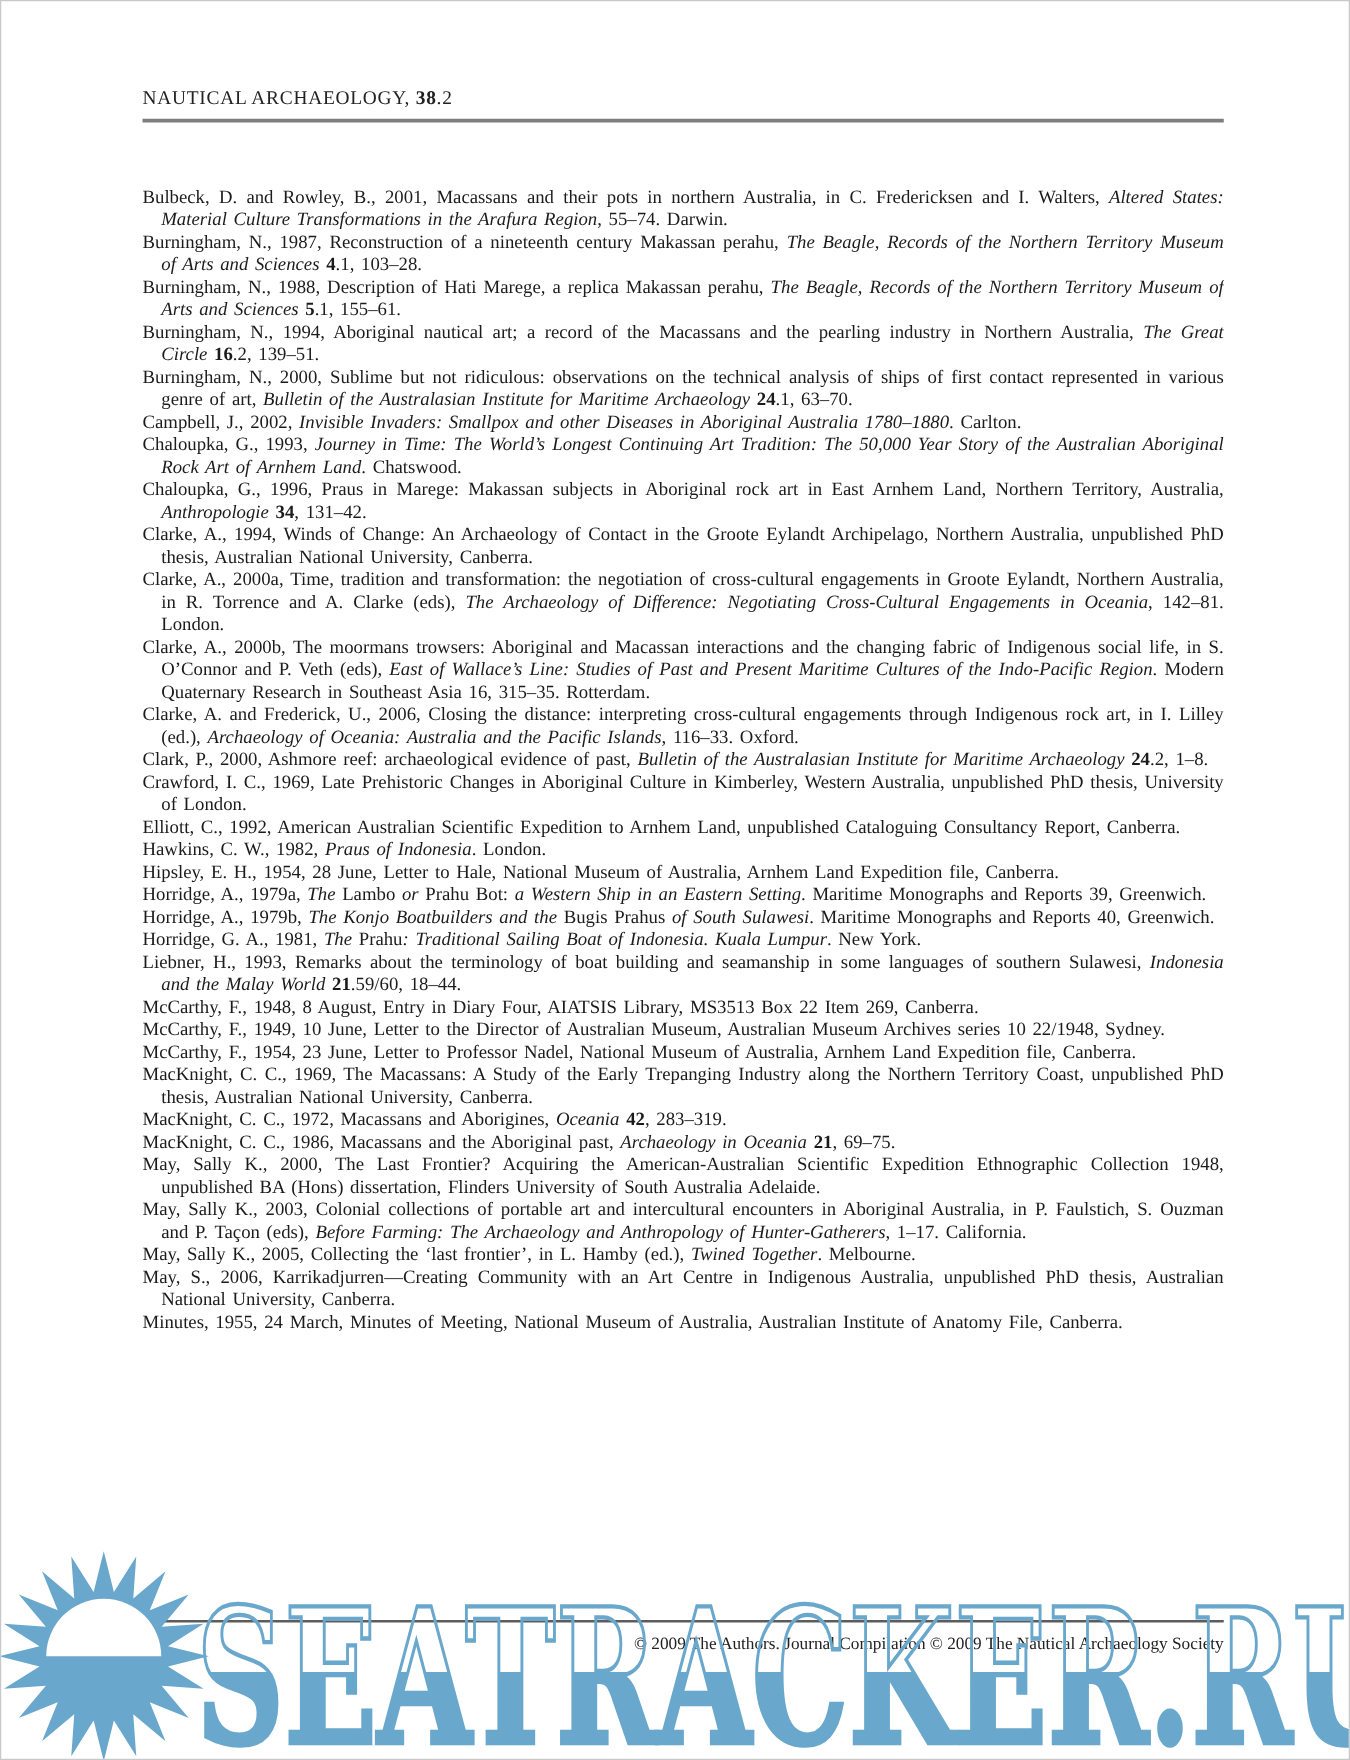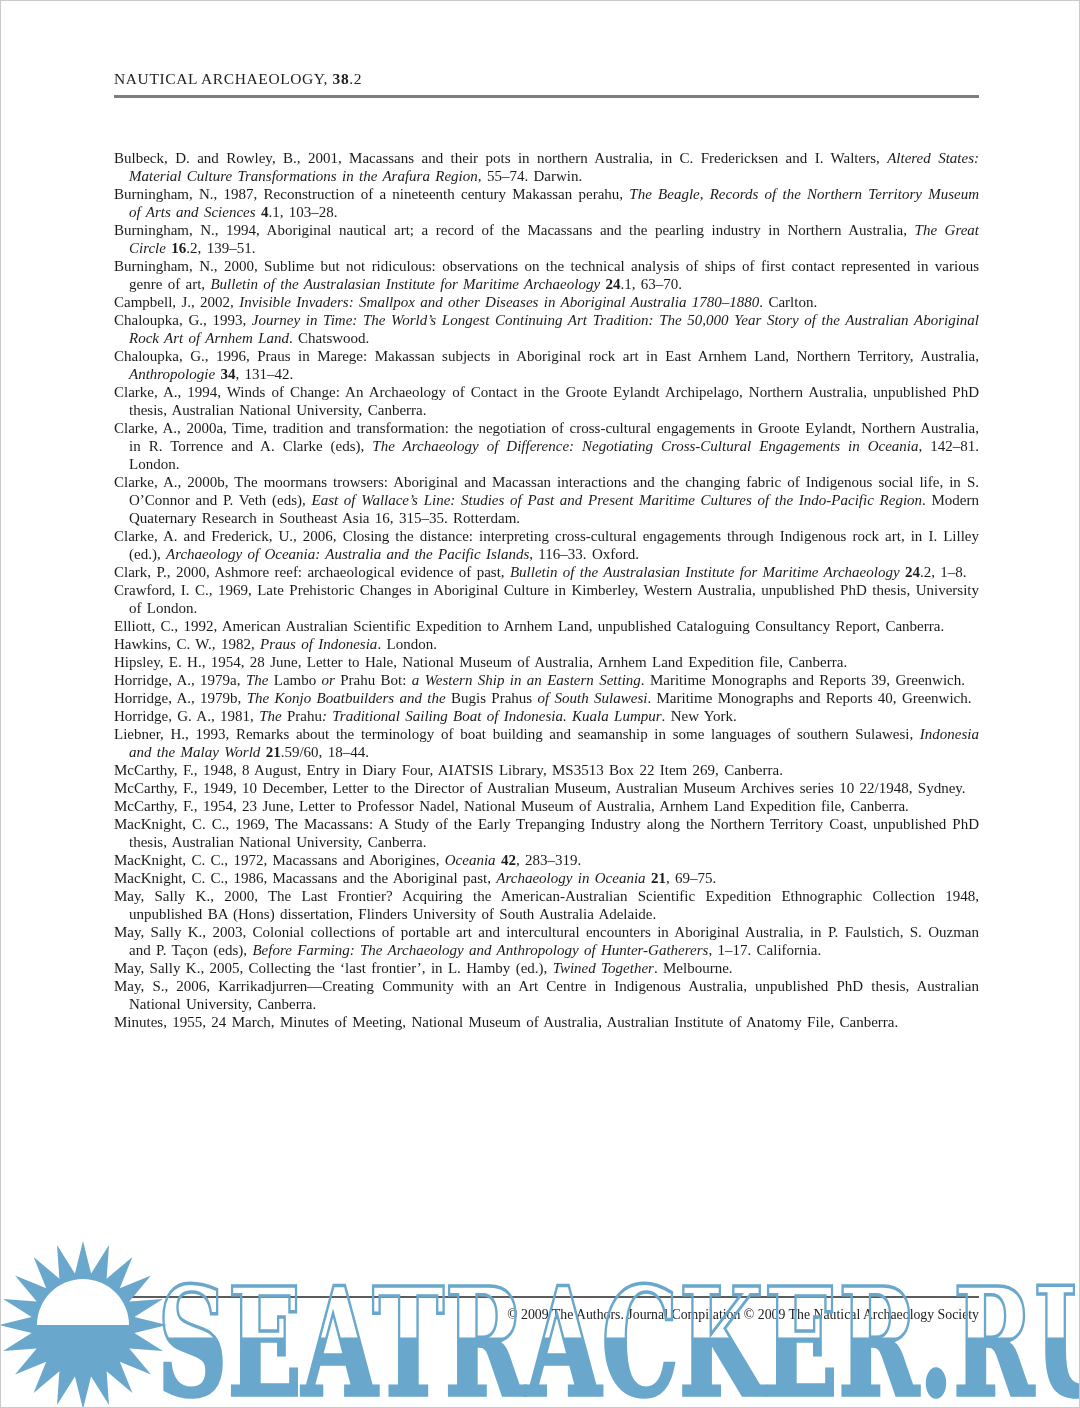--- a/index.html
+++ b/index.html
@@ -56,40 +56,41 @@
 <div class="page">
 
   <div class="running-head">
     <span>NAUTICAL ARCHAEOLOGY, </span><span class="bd">38</span><span>.2</span>
   </div>
   <div class="head-rule"></div>
 
   <div class="refs">
       <p class="ref"><span>Bulbeck, D. and Rowley, B., 2001, Macassans and their pots in northern Australia, in C. Fredericksen and I. Walters, </span><span class="it">Altered States: Material Culture Transformations in the Arafura Region</span><span>, 55–74. Darwin.</span></p>
       <p class="ref"><span>Burningham, N., 1987, Reconstruction of a nineteenth century Makassan perahu, </span><span class="it">The Beagle, Records of the Northern Territory Museum of Arts and Sciences</span><span> </span><span class="bd">4</span><span>.1, 103–28.</span></p>
+      <p class="ref"><span>Burningham, N., 1988, Description of Hati Marege, a replica Makassan perahu, </span><span class="it">The Beagle, Records of the Northern Territory Museum of Arts and Sciences</span><span> </span><span class="bd">5</span><span>.1, 155–61.</span></p>
       <p class="ref"><span>Burningham, N., 1994, Aboriginal nautical art; a record of the Macassans and the pearling industry in Northern Australia, </span><span class="it">The Great Circle</span><span> </span><span class="bd">16</span><span>.2, 139–51.</span></p>
       <p class="ref"><span>Burningham, N., 2000, Sublime but not ridiculous: observations on the technical analysis of ships of first contact represented in various genre of art, </span><span class="it">Bulletin of the Australasian Institute for Maritime Archaeology</span><span> </span><span class="bd">24</span><span>.1, 63–70.</span></p>
       <p class="ref"><span>Campbell, J., 2002, </span><span class="it">Invisible Invaders: Smallpox and other Diseases in Aboriginal Australia 1780–1880</span><span>. Carlton.</span></p>
       <p class="ref"><span>Chaloupka, G., 1993, </span><span class="it">Journey in Time: The World’s Longest Continuing Art Tradition: The 50,000 Year Story of the Australian Aboriginal Rock Art of Arnhem Land</span><span>. Chatswood.</span></p>
       <p class="ref"><span>Chaloupka, G., 1996, Praus in Marege: Makassan subjects in Aboriginal rock art in East Arnhem Land, Northern Territory, Australia, </span><span class="it">Anthropologie</span><span> </span><span class="bd">34</span><span>, 131–42.</span></p>
       <p class="ref"><span>Clarke, A., 1994, Winds of Change: An Archaeology of Contact in the Groote Eylandt Archipelago, Northern Australia, unpublished PhD thesis, Australian National University, Canberra.</span></p>
       <p class="ref"><span>Clarke, A., 2000a, Time, tradition and transformation: the negotiation of cross-cultural engagements in Groote Eylandt, Northern Australia, in R. Torrence and A. Clarke (eds), </span><span class="it">The Archaeology of Difference: Negotiating Cross-Cultural Engagements in Oceania</span><span>, 142–81. London.</span></p>
       <p class="ref"><span>Clarke, A., 2000b, The moormans trowsers: Aboriginal and Macassan interactions and the changing fabric of Indigenous social life, in S. O’Connor and P. Veth (eds), </span><span class="it">East of Wallace’s Line: Studies of Past and Present Maritime Cultures of the Indo-Pacific Region</span><span>. Modern Quaternary Research in Southeast Asia 16, 315–35. Rotterdam.</span></p>
       <p class="ref"><span>Clarke, A. and Frederick, U., 2006, Closing the distance: interpreting cross-cultural engagements through Indigenous rock art, in I. Lilley (ed.), </span><span class="it">Archaeology of Oceania: Australia and the Pacific Islands</span><span>, 116–33. Oxford.</span></p>
       <p class="ref"><span>Clark, P., 2000, Ashmore reef: archaeological evidence of past, </span><span class="it">Bulletin of the Australasian Institute for Maritime Archaeology</span><span> </span><span class="bd">24</span><span>.2, 1–8.</span></p>
       <p class="ref"><span>Crawford, I. C., 1969, Late Prehistoric Changes in Aboriginal Culture in Kimberley, Western Australia, unpublished PhD thesis, University of London.</span></p>
       <p class="ref"><span>Elliott, C., 1992, American Australian Scientific Expedition to Arnhem Land, unpublished Cataloguing Consultancy Report, Canberra.</span></p>
       <p class="ref"><span>Hawkins, C. W., 1982, </span><span class="it">Praus of Indonesia</span><span>. London.</span></p>
       <p class="ref"><span>Hipsley, E. H., 1954, 28 June, Letter to Hale, National Museum of Australia, Arnhem Land Expedition file, Canberra.</span></p>
       <p class="ref"><span>Horridge, A., 1979a, </span><span class="it">The</span><span> Lambo </span><span class="it">or</span><span> Prahu Bot: </span><span class="it">a Western Ship in an Eastern Setting</span><span>. Maritime Monographs and Reports 39, Greenwich.</span></p>
       <p class="ref"><span>Horridge, A., 1979b, </span><span class="it">The Konjo Boatbuilders and the</span><span> Bugis Prahus </span><span class="it">of South Sulawesi</span><span>. Maritime Monographs and Reports 40, Greenwich.</span></p>
       <p class="ref"><span>Horridge, G. A., 1981, </span><span class="it">The</span><span> Prahu</span><span class="it">: Traditional Sailing Boat of Indonesia. Kuala Lumpur</span><span>. New York.</span></p>
       <p class="ref"><span>Liebner, H., 1993, Remarks about the terminology of boat building and seamanship in some languages of southern Sulawesi, </span><span class="it">Indonesia and the Malay World</span><span> </span><span class="bd">21</span><span>.59/60, 18–44.</span></p>
       <p class="ref"><span>McCarthy, F., 1948, 8 August, Entry in Diary Four, AIATSIS Library, MS3513 Box 22 Item 269, Canberra.</span></p>
-      <p class="ref"><span>McCarthy, F., 1949, 10 December, Letter to the Director of Australian Museum, Australian Museum Archives series 10 22/1948, Sydney.</span></p>
+      <p class="ref"><span>McCarthy, F., 1949, 10 June, Letter to the Director of Australian Museum, Australian Museum Archives series 10 22/1948, Sydney.</span></p>
       <p class="ref"><span>McCarthy, F., 1954, 23 June, Letter to Professor Nadel, National Museum of Australia, Arnhem Land Expedition file, Canberra.</span></p>
       <p class="ref"><span>MacKnight, C. C., 1969, The Macassans: A Study of the Early Trepanging Industry along the Northern Territory Coast, unpublished PhD thesis, Australian National University, Canberra.</span></p>
       <p class="ref"><span>MacKnight, C. C., 1972, Macassans and Aborigines, </span><span class="it">Oceania</span><span> </span><span class="bd">42</span><span>, 283–319.</span></p>
       <p class="ref"><span>MacKnight, C. C., 1986, Macassans and the Aboriginal past, </span><span class="it">Archaeology in Oceania</span><span> </span><span class="bd">21</span><span>, 69–75.</span></p>
       <p class="ref"><span>May, Sally K., 2000, The Last Frontier? Acquiring the American-Australian Scientific Expedition Ethnographic Collection 1948, unpublished BA (Hons) dissertation, Flinders University of South Australia Adelaide.</span></p>
       <p class="ref"><span>May, Sally K., 2003, Colonial collections of portable art and intercultural encounters in Aboriginal Australia, in P. Faulstich, S. Ouzman and P. Taçon (eds), </span><span class="it">Before Farming: The Archaeology and Anthropology of Hunter-Gatherers</span><span>, 1–17. California.</span></p>
       <p class="ref"><span>May, Sally K., 2005, Collecting the ‘last frontier’, in L. Hamby (ed.), </span><span class="it">Twined Together</span><span>. Melbourne.</span></p>
       <p class="ref"><span>May, S., 2006, Karrikadjurren—Creating Community with an Art Centre in Indigenous Australia, unpublished PhD thesis, Australian National University, Canberra.</span></p>
       <p class="ref"><span>Minutes, 1955, 24 March, Minutes of Meeting, National Museum of Australia, Australian Institute of Anatomy File, Canberra.</span></p>
     </div>

